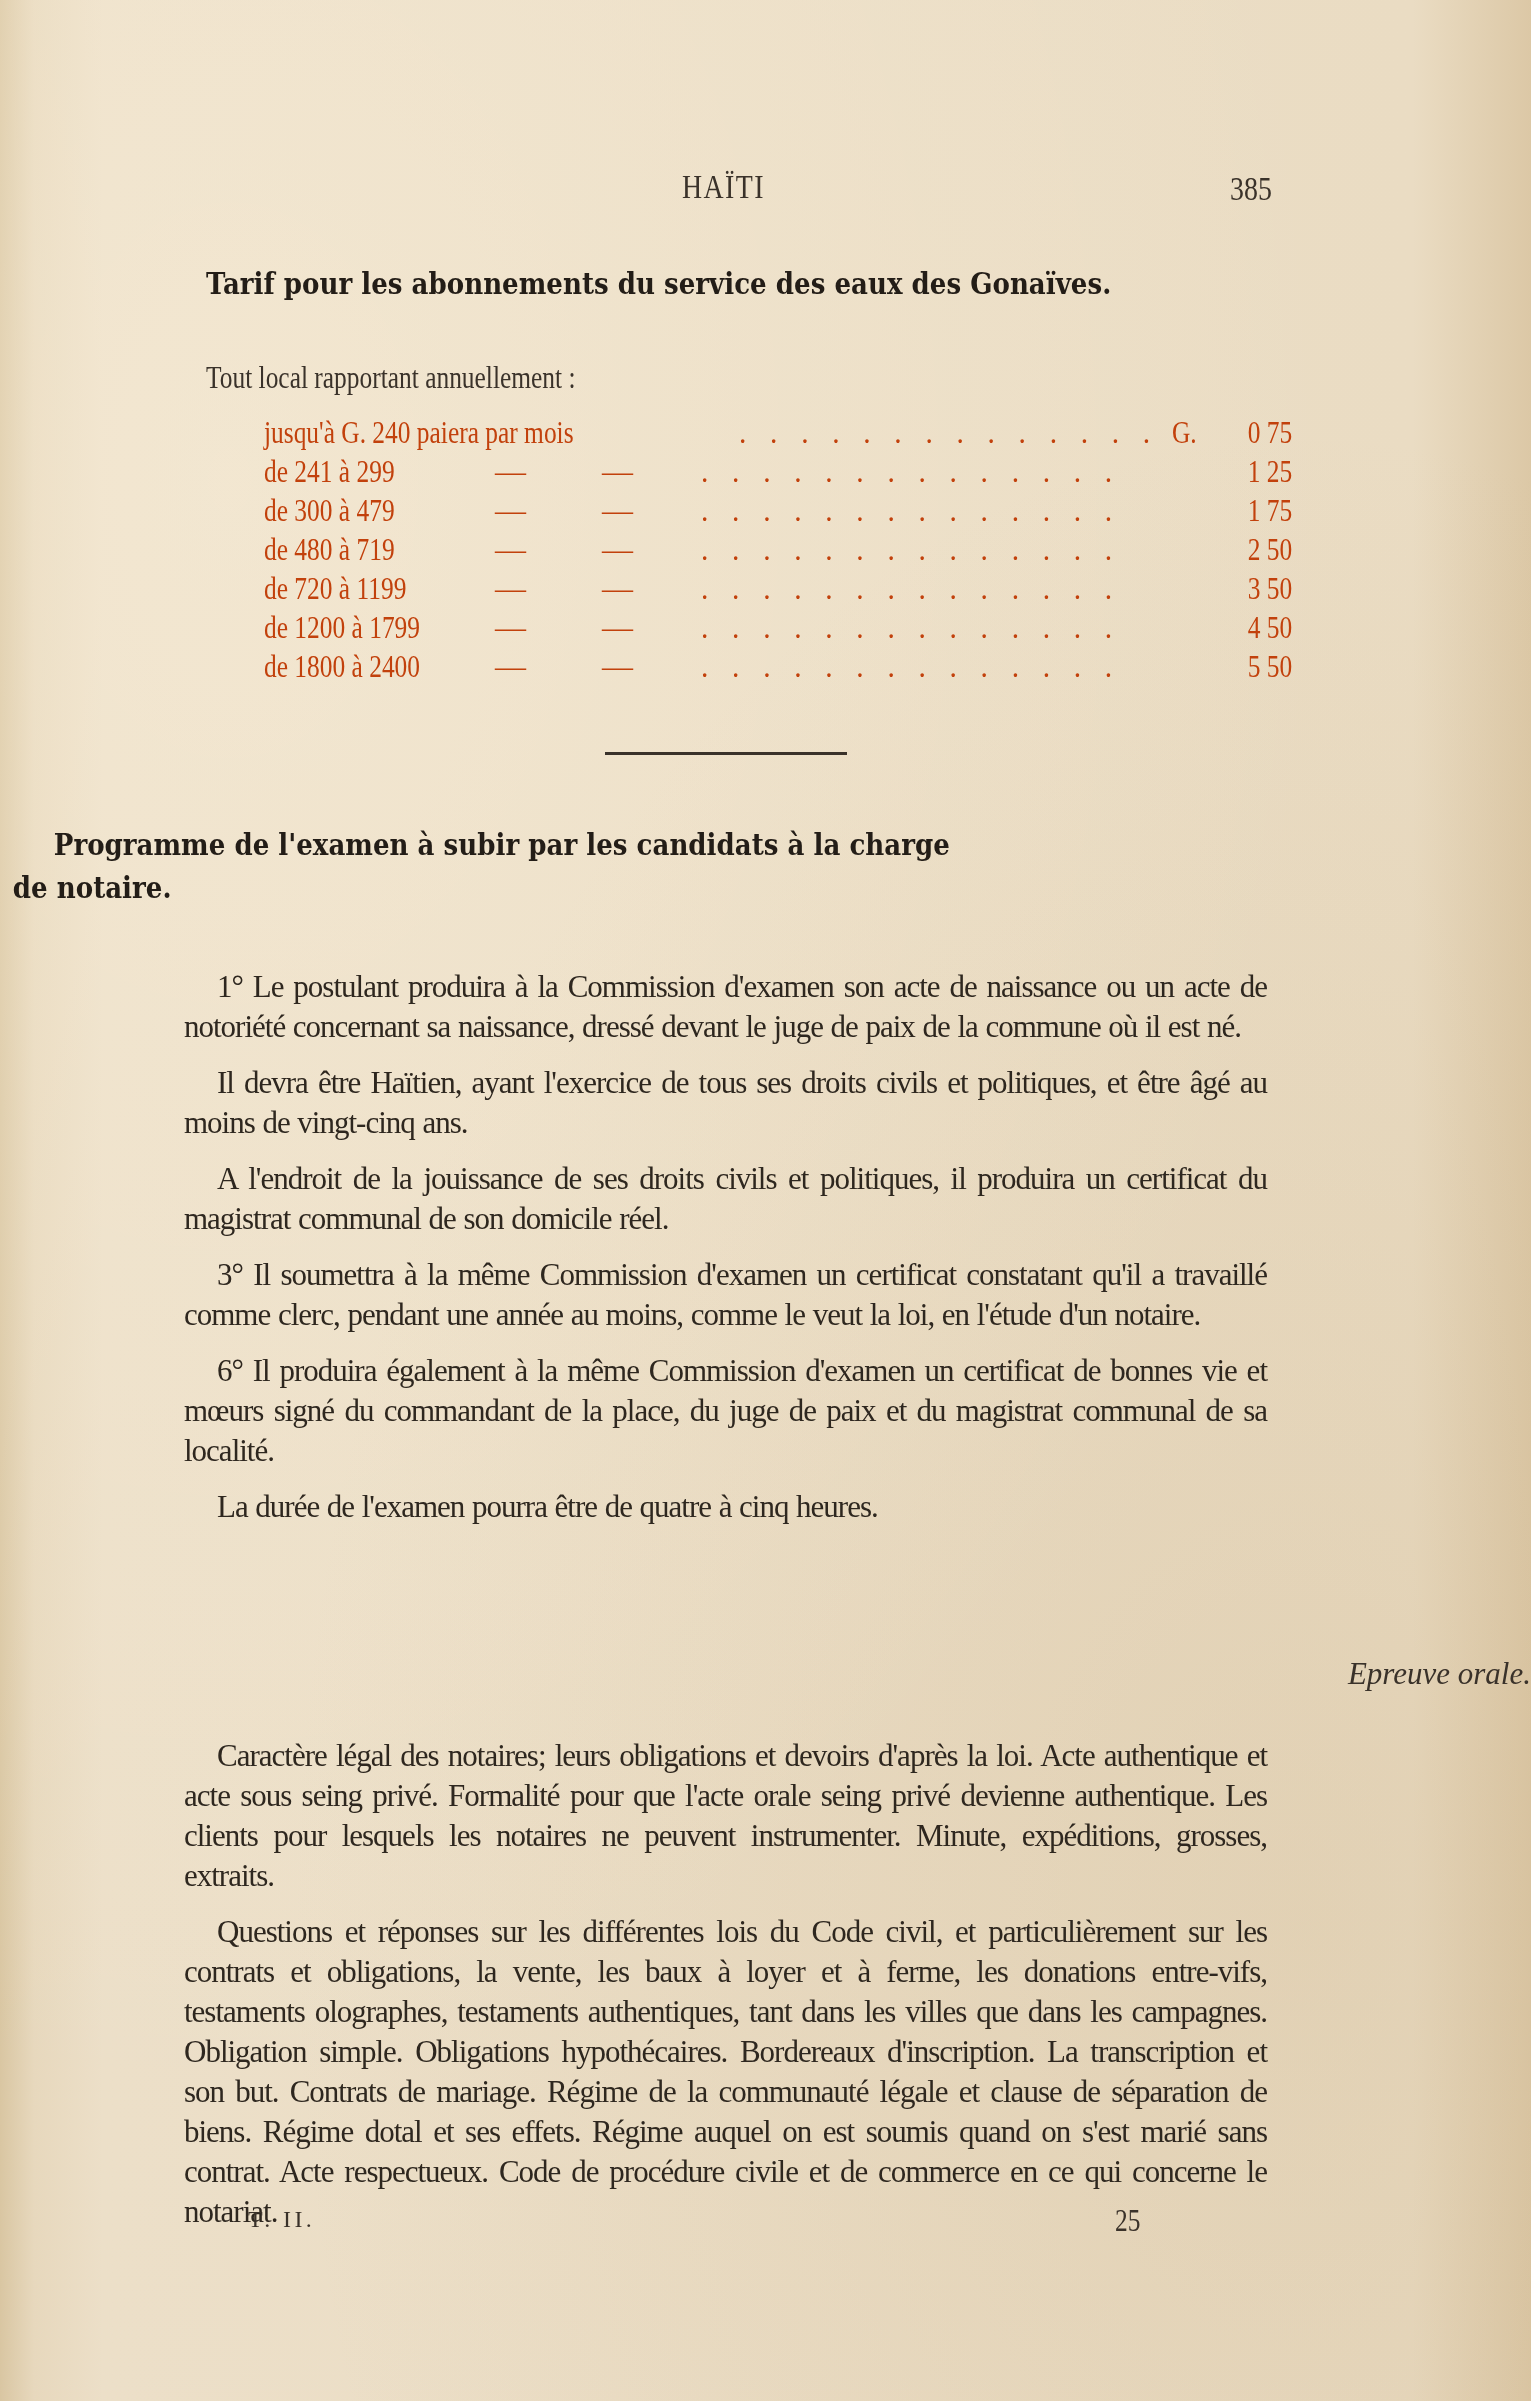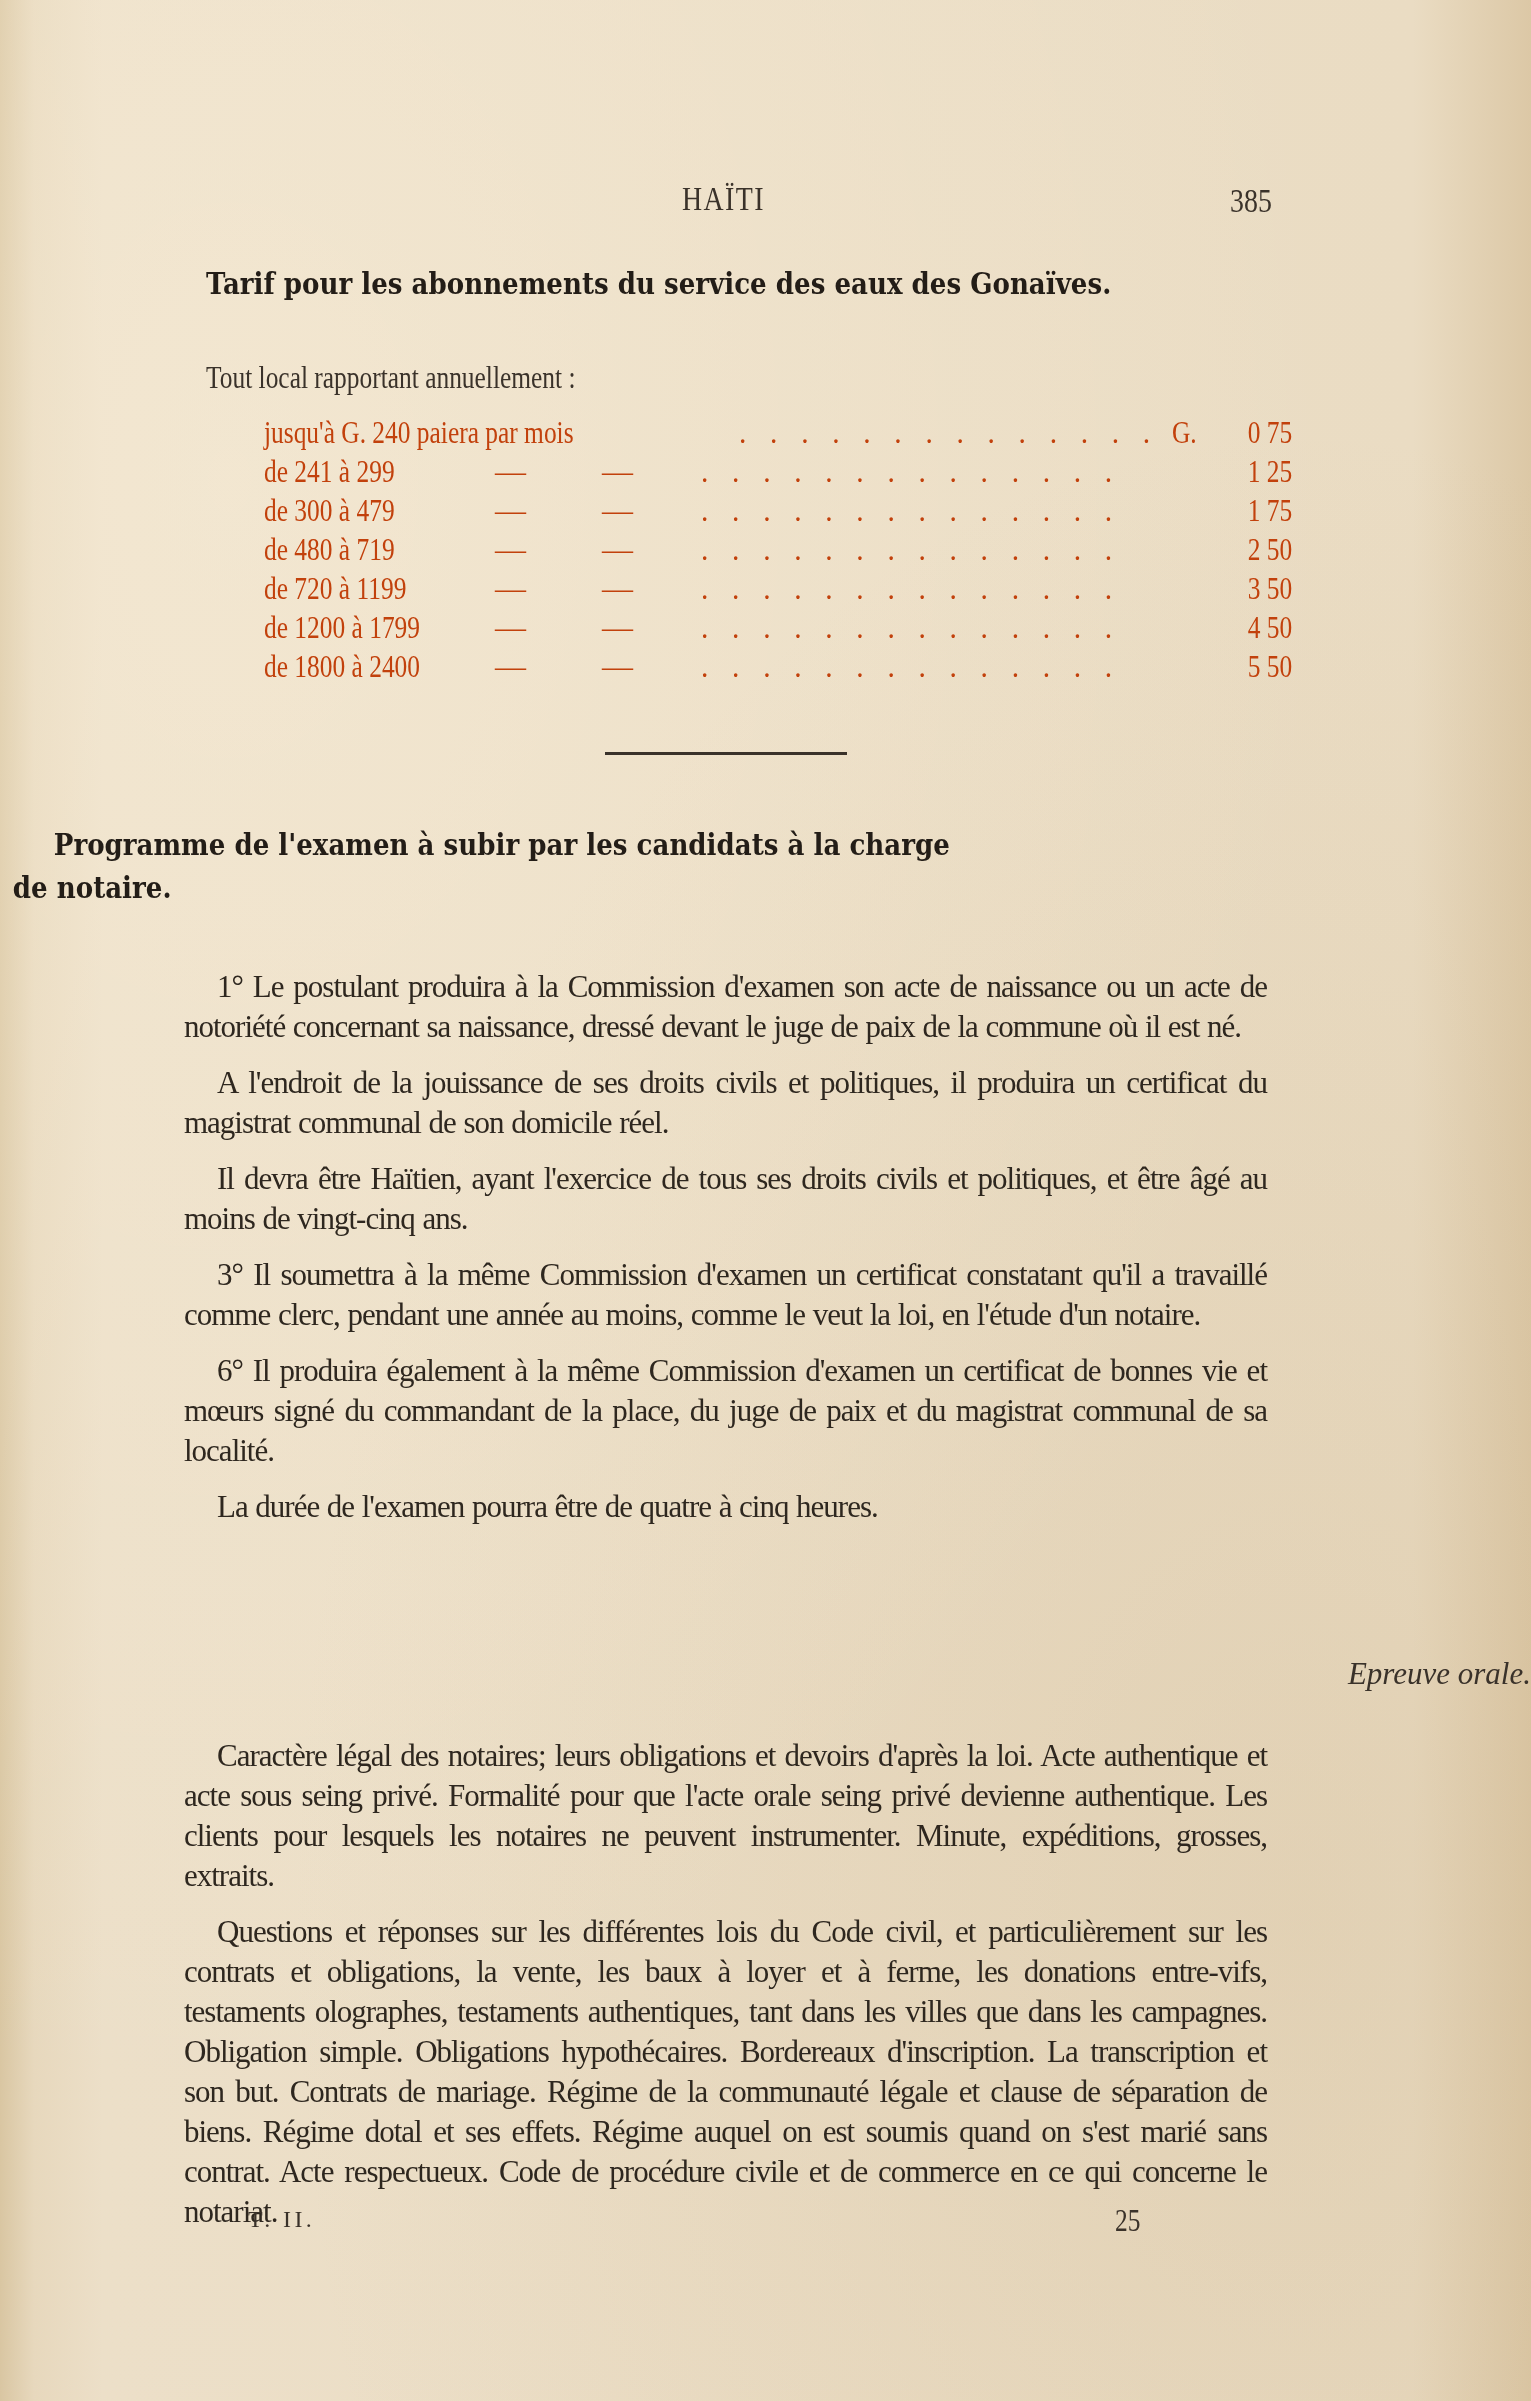--- a/index.html
+++ b/index.html
@@ -10,21 +10,21 @@
         radial-gradient(ellipse at 15% 20%, rgba(255,245,225,0.35), transparent 60%),
         radial-gradient(ellipse at 85% 80%, rgba(200,175,135,0.25), transparent 55%),
         linear-gradient(90deg, #d9c6a2 0px, #e7d8bd 34px, #ecdfc8 103px, #eadcc3 1413px, #dcc8a6 1531px);
       font-family: "Liberation Serif", "DejaVu Serif", serif;
       color: #2a241d;
       position: relative;
     }
     .page { position: absolute; left: 0; top: 0; width: 1531px; height: 2401px; }
 
     .running-head {
-      position: absolute; top: 180px; left: 0; width: 1531px; height: 43px;
+      position: absolute; top: 168px; left: 0; width: 1531px; height: 43px;
     }
     .running-title {
       position: absolute; left: 682px; top: 0; font-size: 34px; letter-spacing: 1.7px;
       transform: scaleX(0.82); transform-origin: left top; color: #3a322a;
     }
     .page-number {
       position: absolute; left: 1230px; top: 1.7px; font-size: 34px;
       transform: scaleX(0.82); transform-origin: left top; color: #3a322a;
     }
 
@@ -155,22 +155,22 @@
 
   <div class="rule"></div>
 
   <div class="heading-bold h2">
     <span>Programme de l'examen à subir par les candidats à la charge</span><br>
     <span>de notaire.</span>
   </div>
 
   <div class="body-text section-a condensed">
     <p class="para">1° Le postulant produira à la Commission d'examen son acte de naissance ou un acte de notoriété concernant sa naissance, dressé devant le juge de paix de la commune où il est né.</p>
+    <p class="para">Il devra être Haïtien, ayant l'exercice de tous ses droits civils et politiques, et être âgé au moins de vingt-cinq ans.</p>
     <p class="para">A l'endroit de la jouissance de ses droits civils et politiques, il produira un certificat du magistrat communal de son domicile réel.</p>
-    <p class="para">Il devra être Haïtien, ayant l'exercice de tous ses droits civils et politiques, et être âgé au moins de vingt-cinq ans.</p>
     <p class="para">3° Il soumettra à la même Commission d'examen un certificat constatant qu'il a travaillé comme clerc, pendant une année au moins, comme le veut la loi, en l'étude d'un notaire.</p>
     <p class="para">6° Il produira également à la même Commission d'examen un certificat de bonnes vie et mœurs signé du commandant de la place, du juge de paix et du magistrat communal de sa localité.</p>
     <p class="para">La durée de l'examen pourra être de quatre à cinq heures.</p>
   </div>
 
   <div class="subheading">Epreuve orale.</div>
 
   <div class="body-text section-b condensed">
     <p class="para">Caractère légal des notaires; leurs obligations et devoirs d'après la loi. Acte authentique et acte sous seing privé. Formalité pour que l'acte orale seing privé devienne authentique. Les clients pour lesquels les notaires ne peuvent instrumenter. Minute, expéditions, grosses, extraits.</p>
     <p class="para">Questions et réponses sur les différentes lois du Code civil, et particulièrement sur les contrats et obligations, la vente, les baux à loyer et à ferme, les donations entre-vifs, testaments olographes, testaments authentiques, tant dans les villes que dans les campagnes. Obligation simple. Obligations hypothécaires. Bordereaux d'inscription. La transcription et son but. Contrats de mariage. Régime de la communauté légale et clause de séparation de biens. Régime dotal et ses effets. Régime auquel on est soumis quand on s'est marié sans contrat. Acte respectueux. Code de procédure civile et de commerce en ce qui concerne le notariat.</p>

